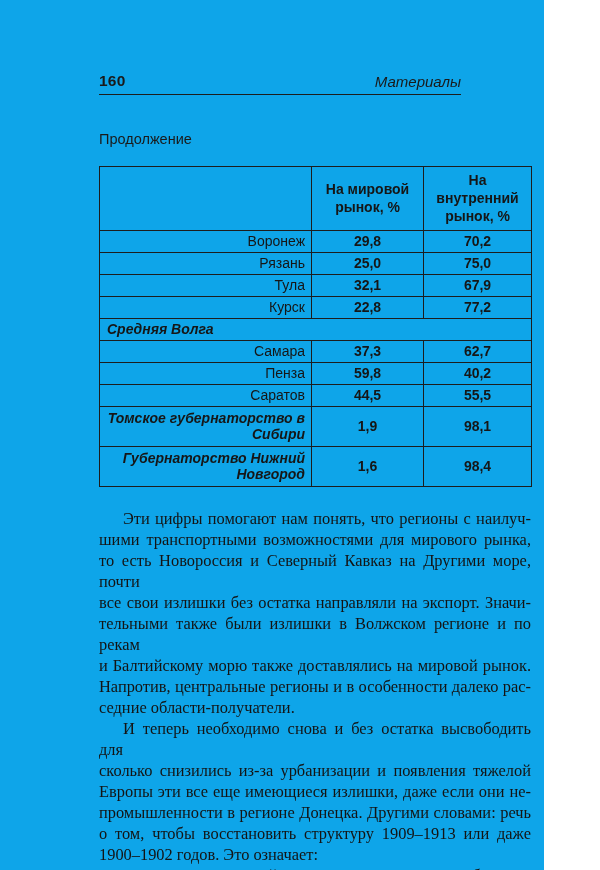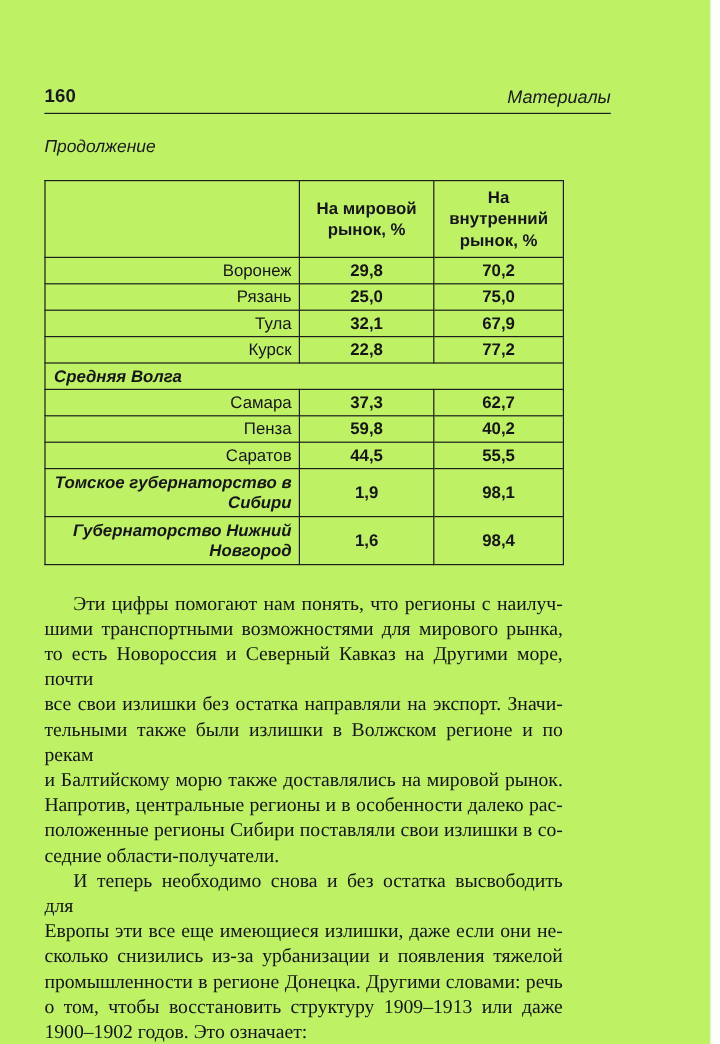--- a/index.html
+++ b/index.html
@@ -1,24 +1,24 @@
 <!DOCTYPE html>
 <html lang="ru"><head>
 <meta charset="utf-8">
 <style>
   html, body { margin: 0; padding: 0; }
   body { background: #ffffff; }
   .page {
     position: relative;
-    width: 592px;
+    width: 544px;
     height: 870px;
-    background: #bef264;
+    background: #0ea5e9;
     color: #1a1a1a;
     box-sizing: border-box;
-    padding: 72px 83px 0 37px;
+    padding: 72px 83px 0 99px;
     font-family: "Liberation Sans", sans-serif;
     overflow: hidden;
   }
   
   .runhead {
     display: flex;
     justify-content: space-between;
     align-items: flex-end;
     border-bottom: 1.6px solid #1d1d1d;
     padding-bottom: 4px;
@@ -27,22 +27,21 @@
     font-weight: bold;
     font-size: 15.5px;
     letter-spacing: 0.2px;
   }
   .runtitle {
     font-style: italic;
     font-size: 15px;
   }
   
   .caption {
-    margin-top: 20px;
-    font-style: italic;
+    margin-top: 36px;
     font-size: 14.5px;
   }
   
   table.data {
     margin-top: 19px;
     border-collapse: collapse;
     width: 432px;
     table-layout: fixed;
   }
   table.data col.c1 { width: 212px; }
@@ -172,27 +171,26 @@
 
   <div class="bodytext">
     <div class="para">
       <div class="line first">Эти цифры помогают нам понять, что регионы с наилуч-</div>
       <div class="line">шими транспортными возможностями для мирового рынка,</div>
       <div class="line">то есть Новороссия и Северный Кавказ на Другими море, почти</div>
       <div class="line">все свои излишки без остатка направляли на экспорт. Значи-</div>
       <div class="line">тельными также были излишки в Волжском регионе и по рекам</div>
       <div class="line">и Балтийскому морю также доставлялись на мировой рынок.</div>
       <div class="line">Напротив, центральные регионы и в особенности далеко рас-</div>
-      <div class="line">положенные регионы Сибири поставляли свои излишки в со-</div>
       <div class="line last">седние области-получатели.</div>
     </div>
     <div class="para">
       <div class="line first">И теперь необходимо снова и без остатка высвободить для</div>
+      <div class="line">сколько снизились из-за урбанизации и появления тяжелой</div>
       <div class="line">Европы эти все еще имеющиеся излишки, даже если они не-</div>
-      <div class="line">сколько снизились из-за урбанизации и появления тяжелой</div>
       <div class="line">промышленности в регионе Донецка. Другими словами: речь</div>
       <div class="line">о том, чтобы восстановить структуру 1909–1913 или даже</div>
       <div class="line last">1900–1902 годов. Это означает:</div>
     </div>
     <div class="para">
       <div class="line first">1. Отказ от всей промышленности в областях-получателях,</div>
 
     </div>
   </div>
 

